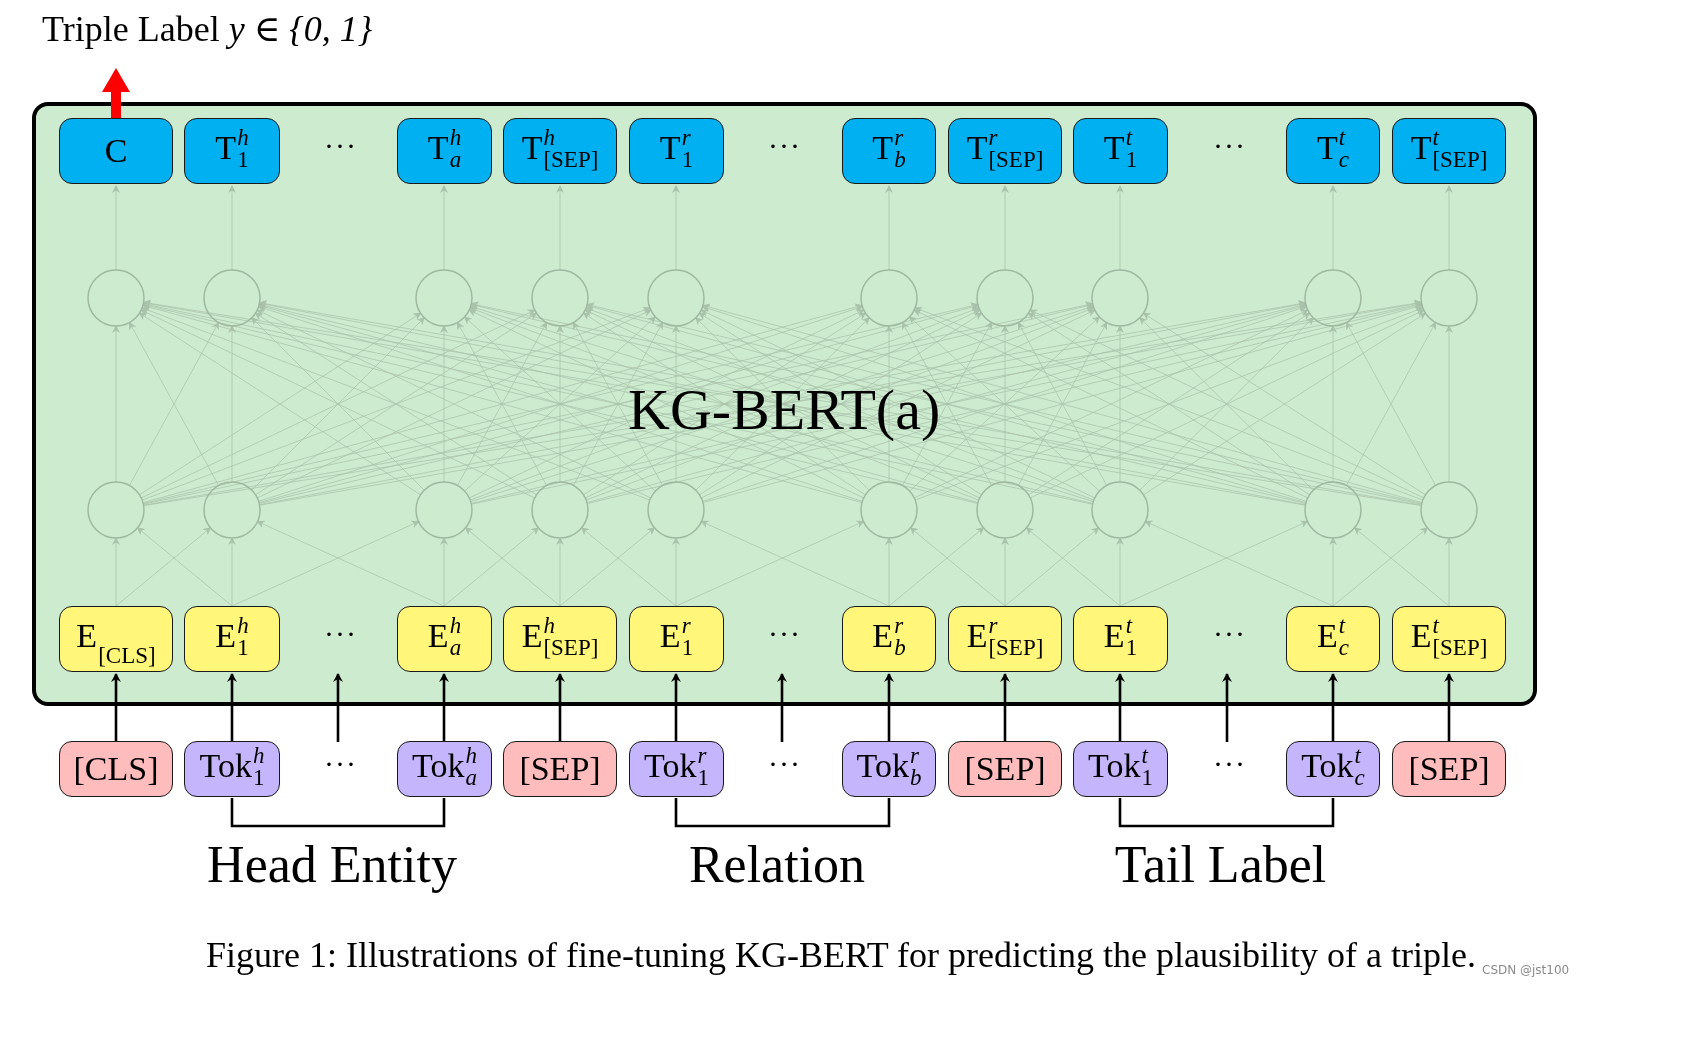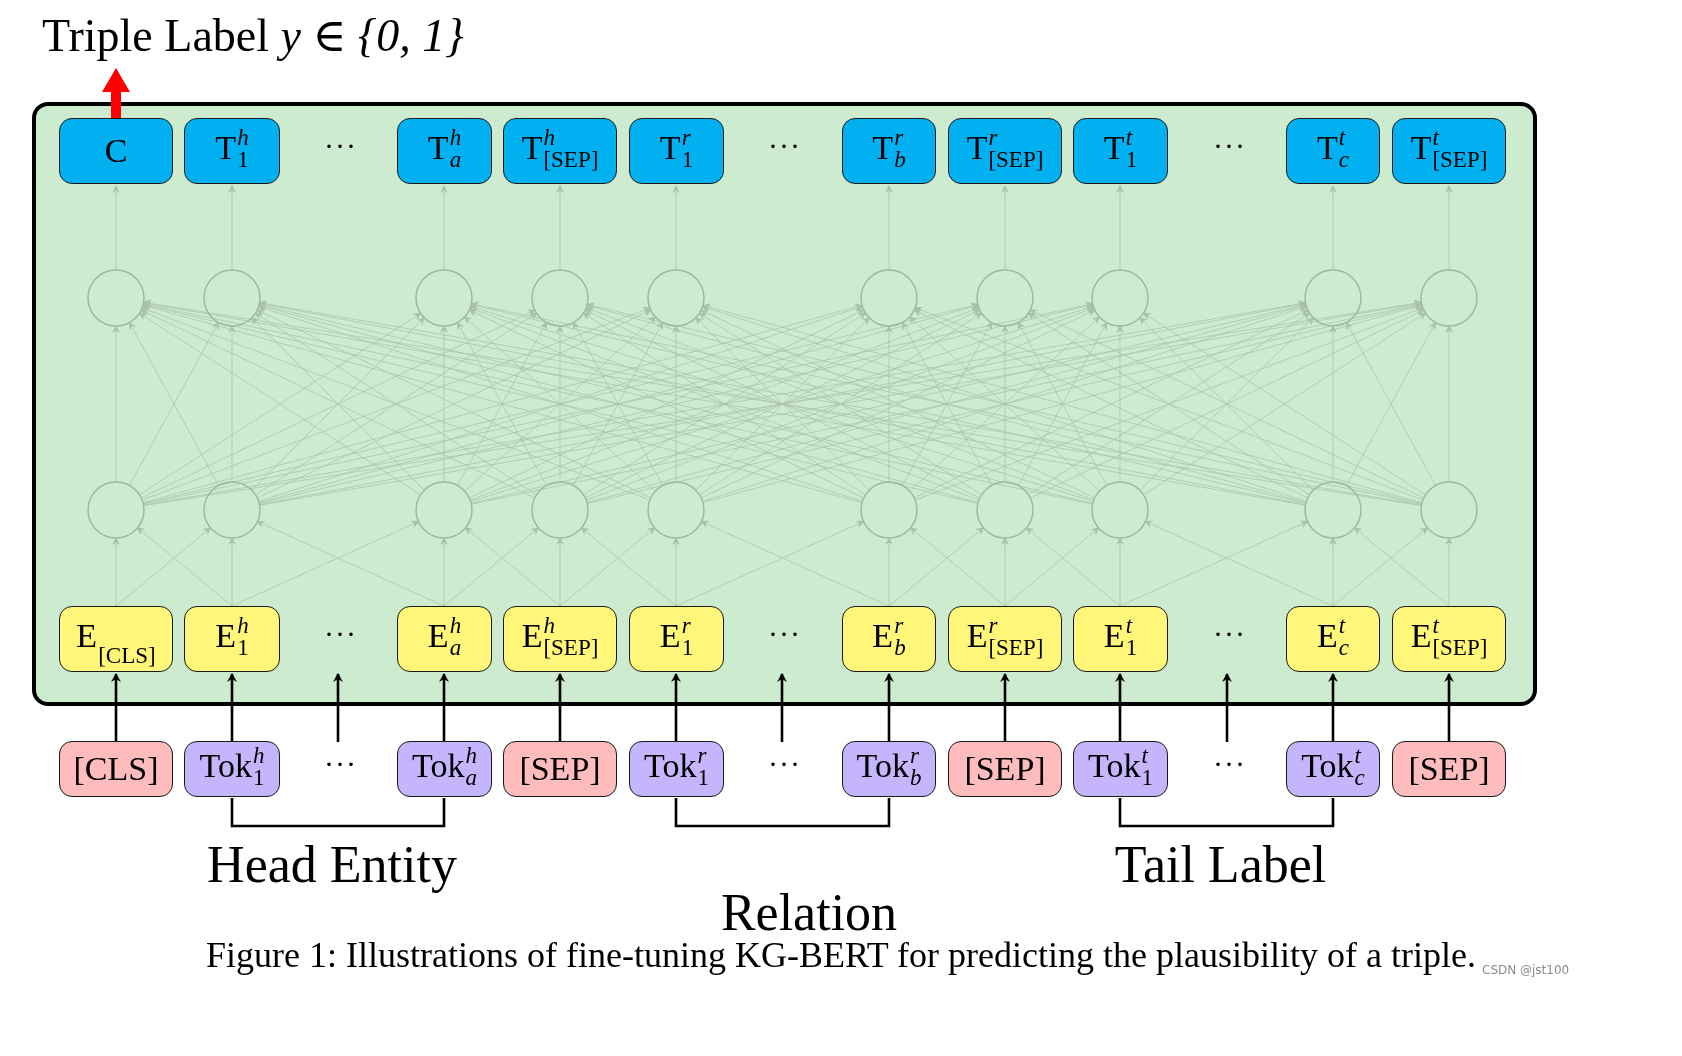--- a/index.html
+++ b/index.html
@@ -15,21 +15,21 @@
              text-align:left; line-height:0.95; position:relative; top:-2px; }
   .box .ss .sp { font-size:23px; font-style:italic; }
   .box .ss .sb { font-size:23px; }
   .box .ss .sb.it { font-style:italic; }
   .blue  { background:#00b0f0; }
   .yellow{ background:#fff67a; }
   .pink  { background:#ffbcbc; }
   .white { background:#c4b5fd; }
   .dots { position:absolute; font-family:"Liberation Serif", serif; font-size:30px; letter-spacing:1px; }
   .title-label { position:absolute; left:42px; top:8px; font-family:"Liberation Serif", "DejaVu Serif", serif;
-                 font-size:46px; white-space:nowrap; }
+                 font-size:36px; white-space:nowrap; }
   .model-label { position:absolute; font-family:"Liberation Serif", "DejaVu Serif", serif; font-size:58px;
                  white-space:nowrap; }
   .group-label { position:absolute; font-family:"Liberation Serif", "DejaVu Serif", serif; font-size:52px;
                  white-space:nowrap; transform:translateX(-50%); }
   .caption { position:absolute; left:0; width:1682px; top:934px; text-align:center;
              font-family:"Liberation Serif", "DejaVu Serif", serif; font-size:36px; white-space:nowrap; }
   .watermark { position:absolute; left:1482px; top:963px; font-family:"DejaVu Sans", sans-serif;
                font-size:12px; color:#8a8a8a; }
 </style>
 </head>
@@ -233,20 +233,21 @@
         <polyline points="676,798 676,826 889,826 889,798" fill="none" stroke="#000" stroke-width="2.6"></polyline>
         <polyline points="1120,798 1120,826 1333,826 1333,798" fill="none" stroke="#000" stroke-width="2.6"></polyline>
       </g>
 
     <g>
       <rect x="111" y="88" width="10" height="30" fill="#ff0000"></rect>
       <polygon points="116,68 102,92 130,92" fill="#ff0000"></polygon>
     </g>
   </svg>
 
+  <div class="model-label" style="left:628px; top:376px;">KG-BERT(a)</div>
 
   <div id="row-output">
       <div class="box blue" style="left: 59px; top: 118px; width: 114px; height: 66px;">
         <span class="main"><span>C</span></span>
       </div>
       <div class="box blue" style="left: 184px; top: 118px; width: 96px; height: 66px;">
         <span class="main"><span>T</span><span class="ss">
             <span class="sp">h</span>
             <span class="sb">1</span>
           </span></span>
@@ -416,19 +417,19 @@
             <span class="sp">t</span>
             <span class="sb it">c</span>
           </span></span>
       </div>
       <div class="box pink" style="left: 1392px; top: 741px; width: 114px; height: 56px;">
         <span class="main"><span>[SEP]</span></span>
       </div>
     </div>
   <div id="row-groups">
       <div class="group-label" style="left: 332px; top: 835px;">Head Entity</div>
-      <div class="group-label" style="left: 809px; top: 835px; margin-top: 48px;">Relation</div>
+      <div class="group-label" style="left: 777px; top: 835px;">Relation</div>
       <div class="group-label" style="left: 1220.5px; top: 835px;">Tail Label</div>
     </div>
 
   <div class="caption">Figure 1: Illustrations of fine-tuning KG-BERT for predicting the plausibility of a triple.</div>
   <div class="watermark">CSDN @jst100</div>
 </div>
 
 </body></html>

